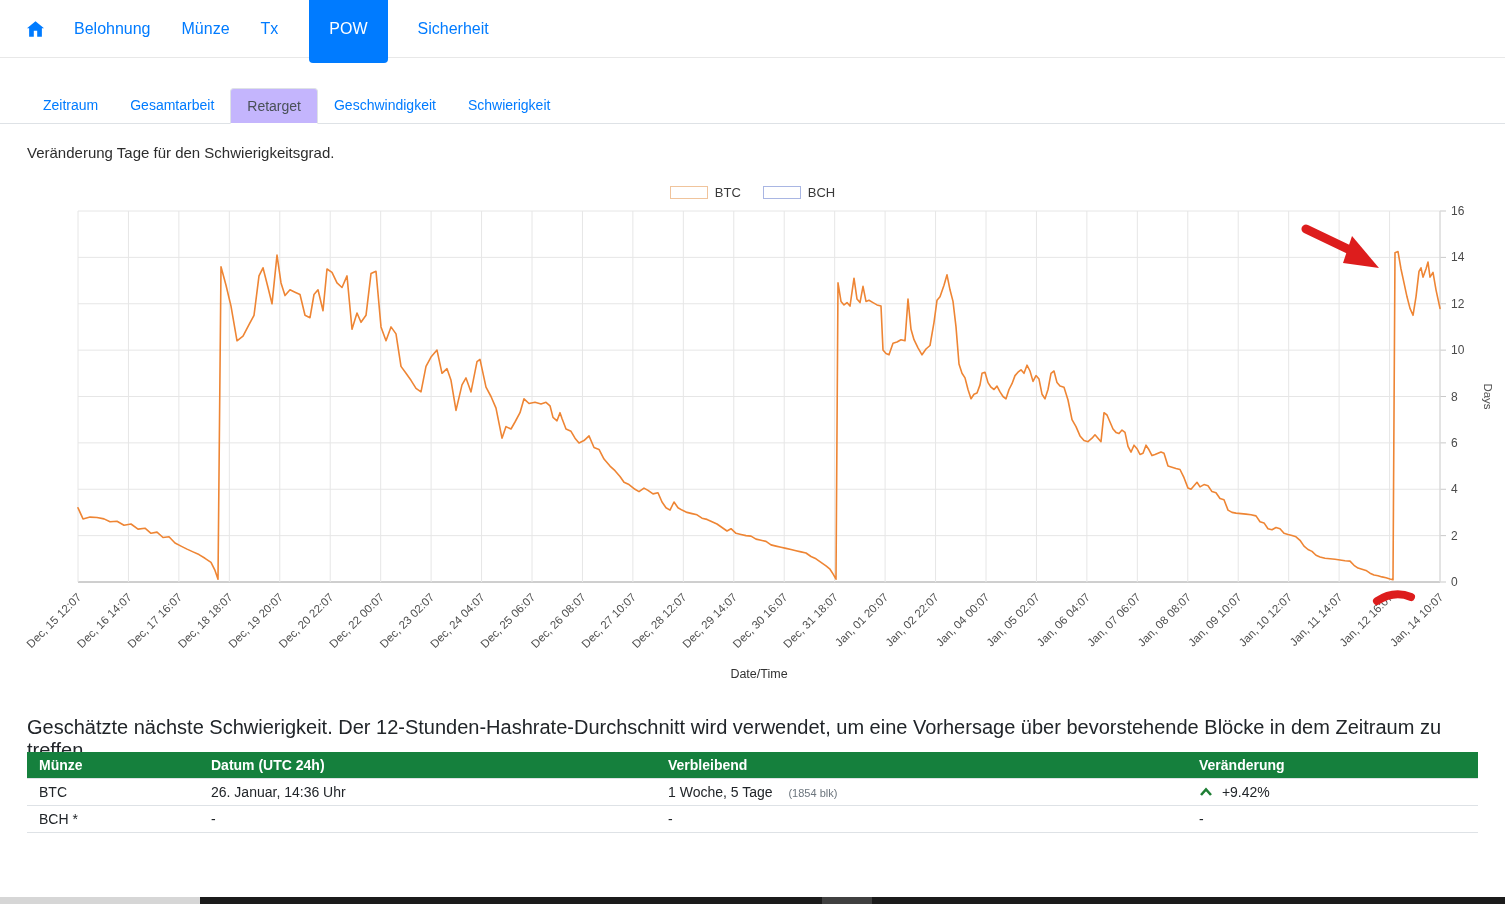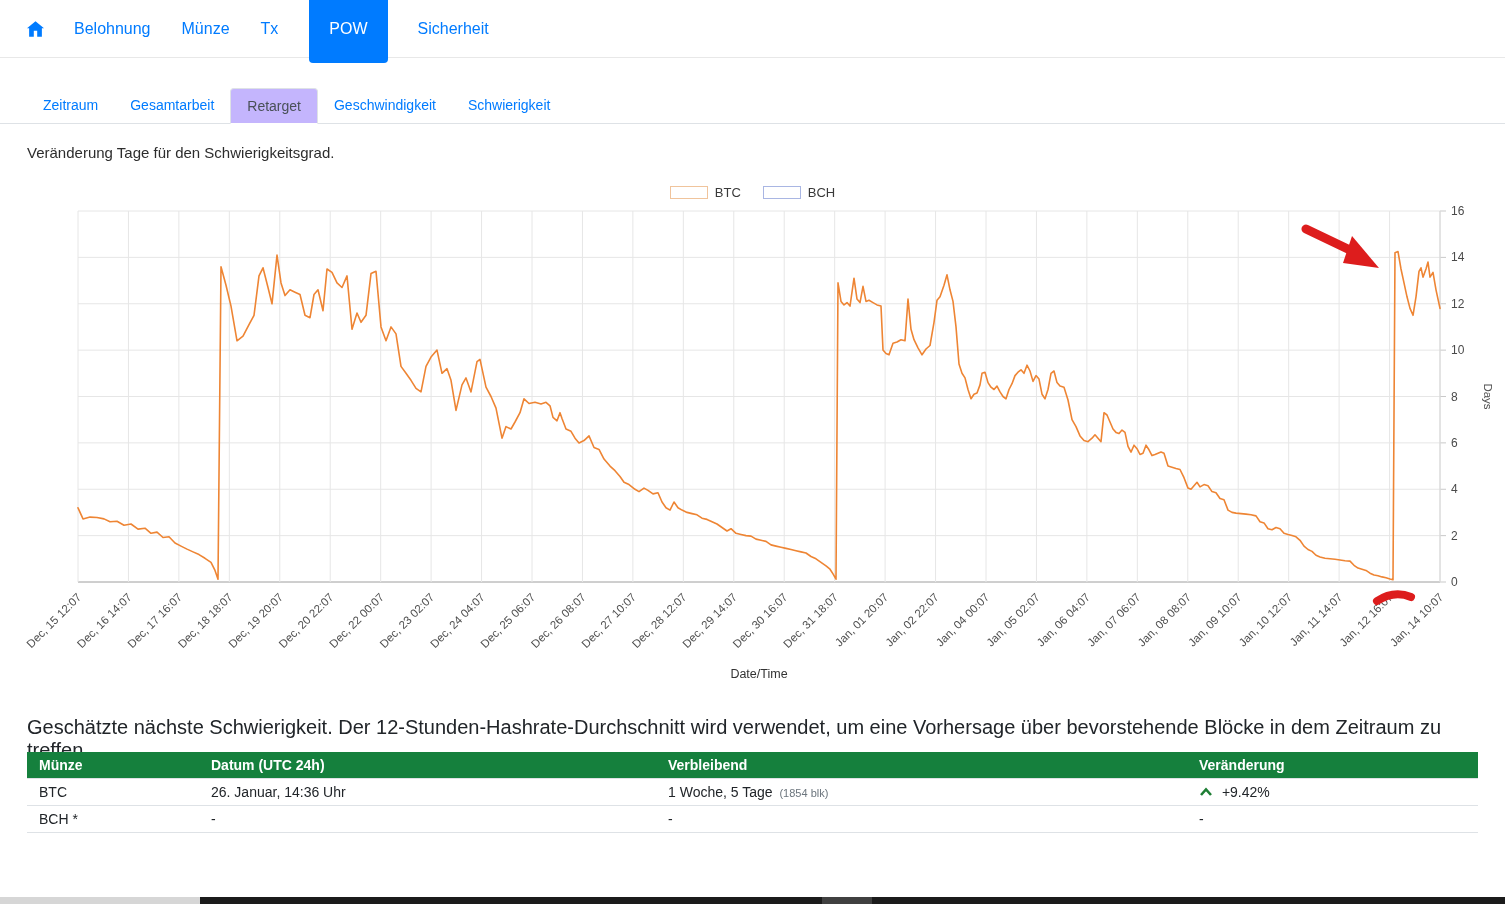--- a/index.html
+++ b/index.html
@@ -26,21 +26,21 @@
   .legend{position:absolute;top:15px;left:0;right:0;display:flex;justify-content:center;align-items:center;}
   .legend-entry{display:flex;align-items:center;margin:0 11px;cursor:pointer;}
   .legend-box{width:38px;height:13px;background:#fff;border:1.5px solid;box-sizing:border-box;margin-right:7px;}
   .legend-label{font-size:13px;color:#3a3a3a;}
   
   .coin-table{position:absolute;top:752px;left:27px;width:1451px;border-collapse:collapse;font-size:14px;}
   .coin-table th{background:#15803d;color:#fff;text-align:left;font-weight:bold;
         padding:5px 12px;height:16px;}
   .coin-table td{padding:5px 12px;border-bottom:1px solid #dee2e6;color:#212529;background:#fff;}
   .coin-table tr td{border-top:1px solid #dee2e6;}
-  .small-note{font-size:11px;color:#6c757d;margin-left:3px;}
+  .small-note{font-size:11px;color:#6c757d;margin-left:12px;}
   .caret-up{display:inline-block;vertical-align:middle;margin-right:5px;margin-top:-3px;}
   
   .bottom-bar{position:absolute;left:0;bottom:0;width:1505px;height:7px;}
   .bottom-bar div{position:absolute;top:0;height:7px;}
   .bb-light{left:0;width:200px;background:#d6d6d6;}
   .bb-dark1{left:200px;width:622px;background:#1b1b1b;}
   .bb-mid{left:822px;width:50px;background:#404040;}
   .bb-dark2{left:872px;width:633px;background:#1b1b1b;}
 </style>
 </head>

